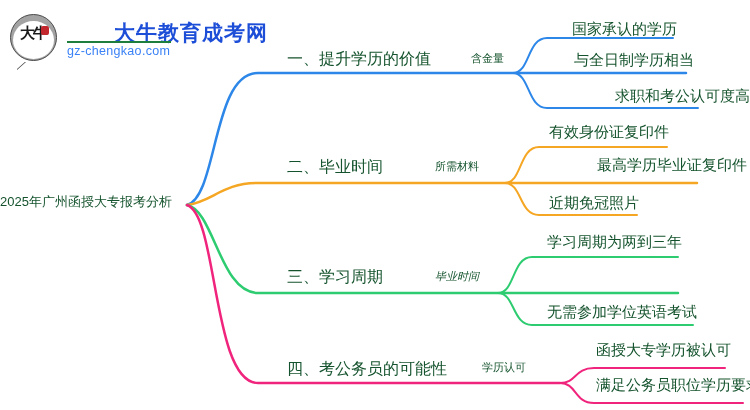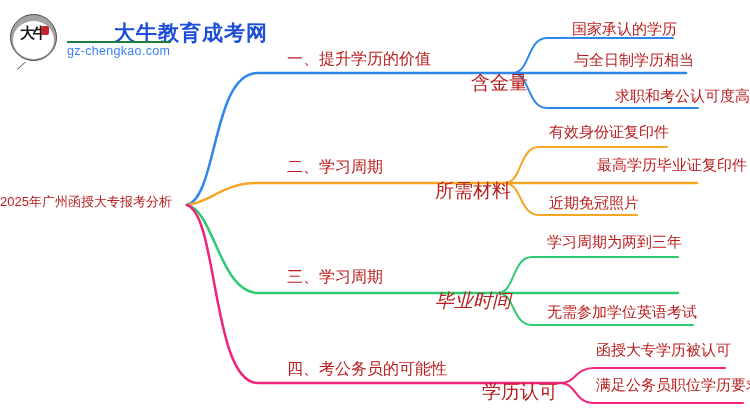--- a/index.html
+++ b/index.html
@@ -62,24 +62,24 @@
     position: absolute; left: 57px; top: 29px;
     width: 104px; height: 2px; background: #1e7e3e;
   }
   .brand-domain {
     position: absolute; left: 57px; top: 32px;
     font-size: 12.5px; font-weight: normal; color: #3b82f6;
     letter-spacing: 0.3px; white-space: nowrap;
   }
 
   
-  .node { position: absolute; color: #b91c1c; white-space: nowrap; line-height: 1.15; text-align: center; }
+  .node { position: absolute; color: #14532d; white-space: nowrap; line-height: 1.15; text-align: center; }
   .root-title { left: 0; top: 195px; font-size: 13px; font-weight: 400; }
   .branch-label { font-size: 16px; }
-  .sub-label   { font-size: 19px; margin-top: 20px; }
+  .sub-label   { font-size: 11px; }
   .leaf-label  { font-size: 15px; }
 
   
   .b1-label { left: 287px; top: 50px; }
   .b1-sub   { left: 471px; top: 52px; }
   .b1-leaf0 { left: 572px; top: 20px; }
   .b1-leaf1 { left: 574px; top: 51px; }
   .b1-leaf2 { left: 576px; top: 87px; margin-left: 39px; }
 
   
@@ -147,21 +147,21 @@
   </div>
 
   <div class="node root-title">2025年广州函授大专报考分析</div>
 
   <div class="node branch-label b1-label">一、提升学历的价值</div>
   <div class="node sub-label b1-sub">含金量</div>
   <div class="node leaf-label b1-leaf0">国家承认的学历</div>
   <div class="node leaf-label b1-leaf1">与全日制学历相当</div>
   <div class="node leaf-label b1-leaf2">求职和考公认可度高</div>
 
-  <div class="node branch-label b2-label">二、学习周期</div>
+  <div class="node branch-label b2-label">二、毕业时间</div>
   <div class="node sub-label b2-sub">所需材料</div>
   <div class="node leaf-label b2-leaf0">有效身份证复印件</div>
   <div class="node leaf-label b2-leaf1">最高学历毕业证复印件</div>
   <div class="node leaf-label b2-leaf2">近期免冠照片</div>
 
   <div class="node branch-label b3-label">三、学习周期</div>
   <div class="node sub-label b3-sub">毕业时间</div>
   <div class="node leaf-label b3-leaf0">学习周期为两到三年</div>
   <div class="node leaf-label b3-leaf2">无需参加学位英语考试</div>
 

